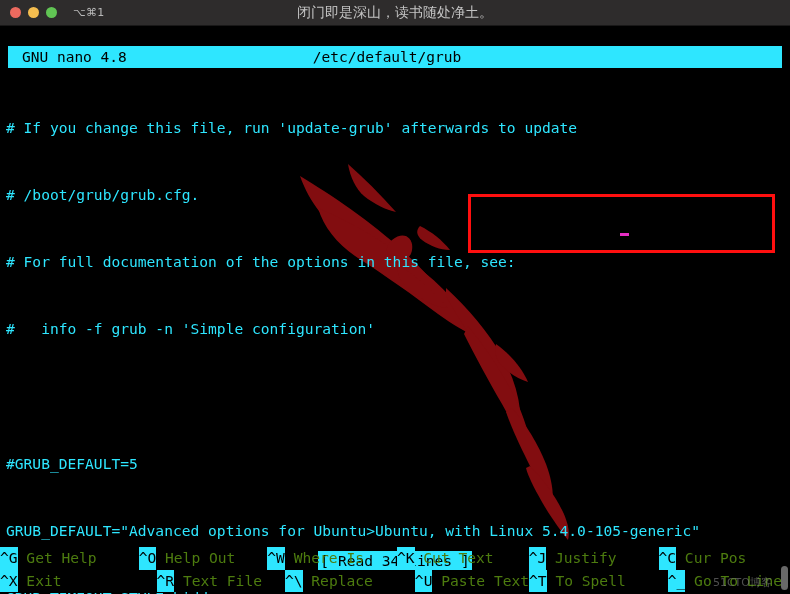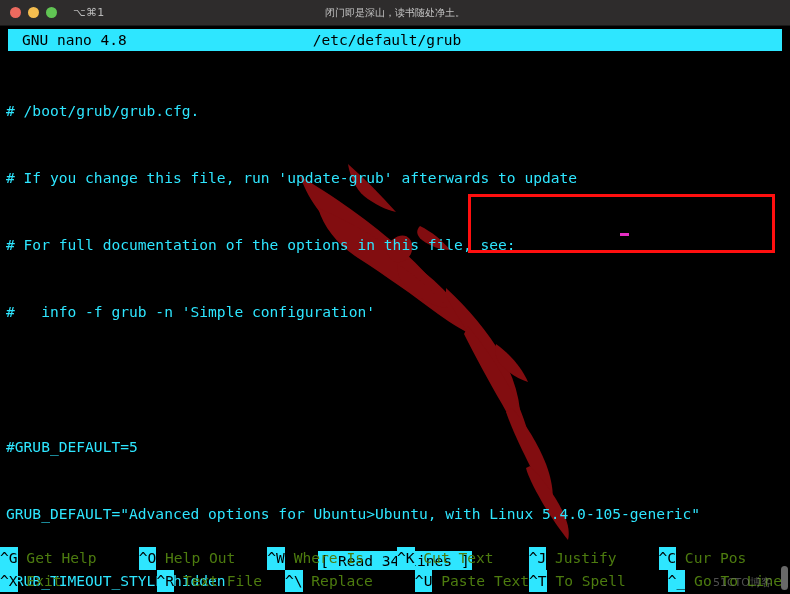--- a/index.html
+++ b/index.html
@@ -19,36 +19,36 @@
   }
   .traffic { display:flex; gap:7px; padding-left:10px; align-items:center; }
   .dot { width:11px; height:11px; border-radius:50%; display:block; }
   .dot.red{background:#ec6a5f;} .dot.yellow{background:#f4bd4f;} .dot.green{background:#61c554;}
   .tab-label {
     margin-left:16px; color:#b9b9b9; font-size:11px;
     font-family:"DejaVu Sans","Liberation Sans",sans-serif; letter-spacing:.3px;
   }
   .win-title {
     position:absolute; left:0; right:0; text-align:center;
-    color:#c3c3c3; font-size:10px;
+    color:#c3c3c3; font-size:14px;
     font-family:"DejaVu Sans","Liberation Sans",sans-serif;
     pointer-events:none;
   }
 
   
   .term {
     position:relative; width:100%; height:568px; background:#000;
     overflow:hidden;
   }
   
   .dragon { position:absolute; inset:0; pointer-events:none; z-index:0; opacity:.92; }
 
   .nano-header {
     position:relative; z-index:2;
-    height:22px; margin:3px 8px 0 8px;
+    height:22px; margin:20px 8px 0 8px;
     background:#2ee6ff; color:#000;
     font-size:14.5px; line-height:22px;
     display:flex; align-items:center;
     white-space:pre;
   }
   .nano-header .nh-left { padding-left:14px; }
   .nano-header .nh-center {
     position:absolute; left:0; right:16px; text-align:center;
   }
 
@@ -150,22 +150,22 @@
                  C416,209 416,204 420,200 Z"></path>
       </g>
     </svg>
 
     <div class="nano-header">
       <div class="nh-left">GNU nano 4.8</div>
       <div class="nh-center">/etc/default/grub</div>
     </div>
 
     <div class="editor">
+      <div class="line"># If you change this file, run 'update-grub' afterwards to update</div>
       <div class="line"># /boot/grub/grub.cfg.</div>
-      <div class="line"># If you change this file, run 'update-grub' afterwards to update</div>
       <div class="line"># For full documentation of the options in this file, see:</div>
       <div class="line">#   info -f grub -n 'Simple configuration'</div>
       <div class="line blank"></div>
       <div class="line">#GRUB_DEFAULT=5</div>
       <div class="line">GRUB_DEFAULT="Advanced options for Ubuntu&gt;Ubuntu, with Linux 5.4.0-105-generic"</div>
       <div class="line">GRUB_TIMEOUT_STYLE=hidden</div>
       
       
       
       

